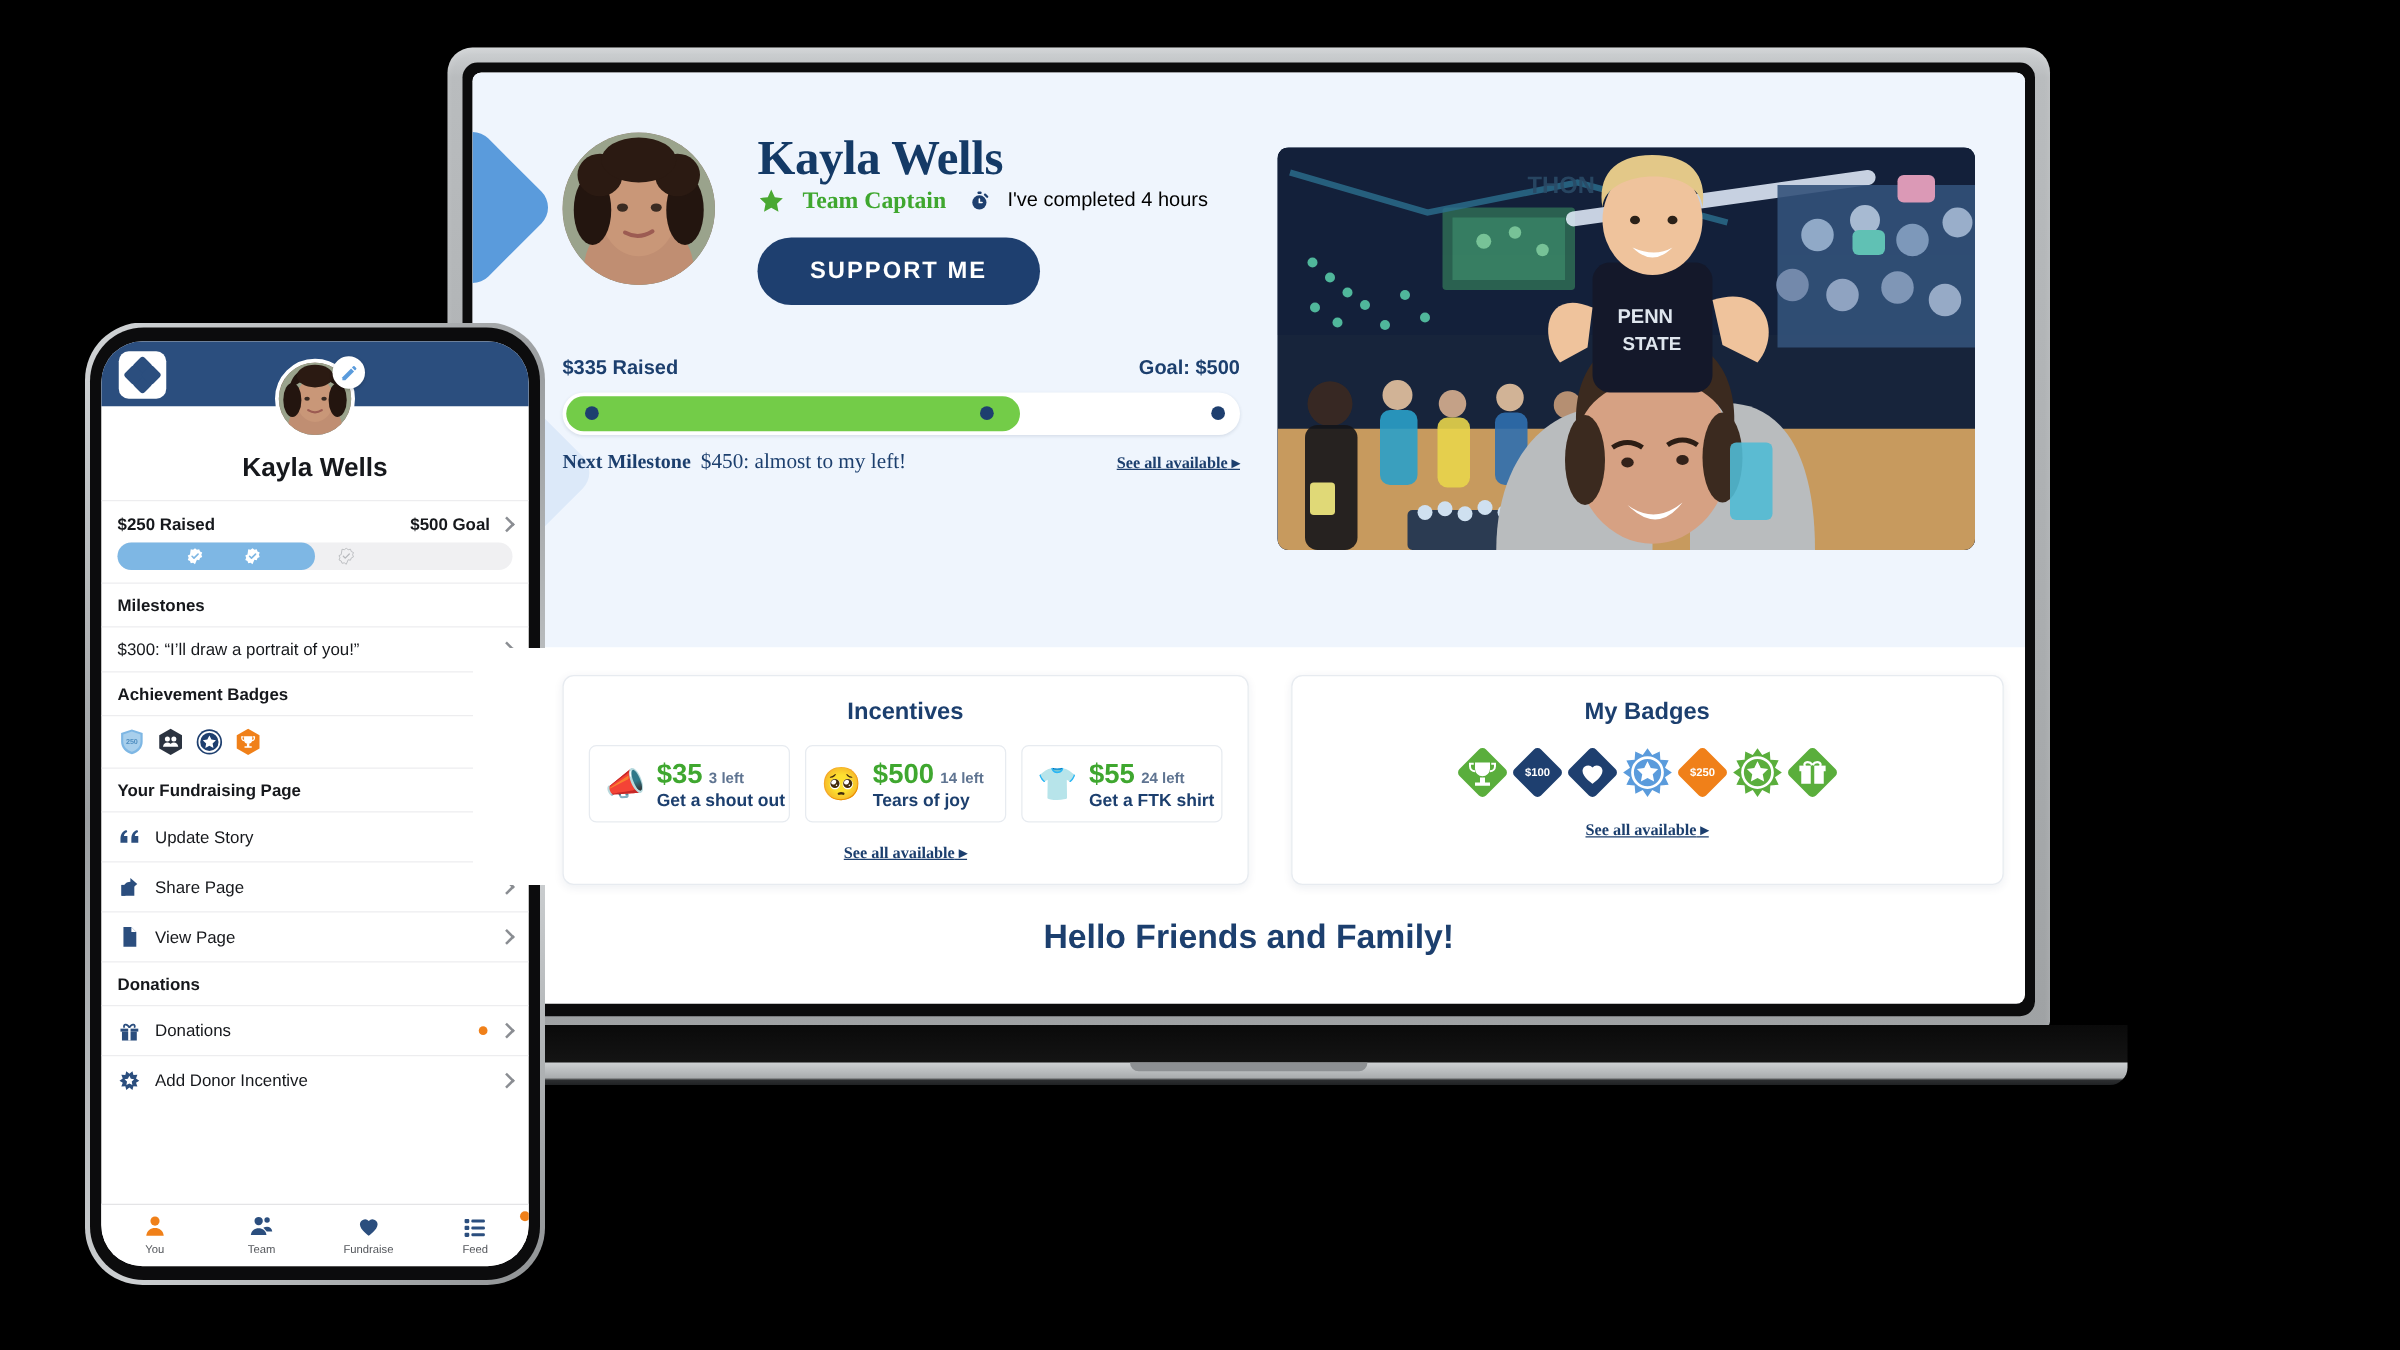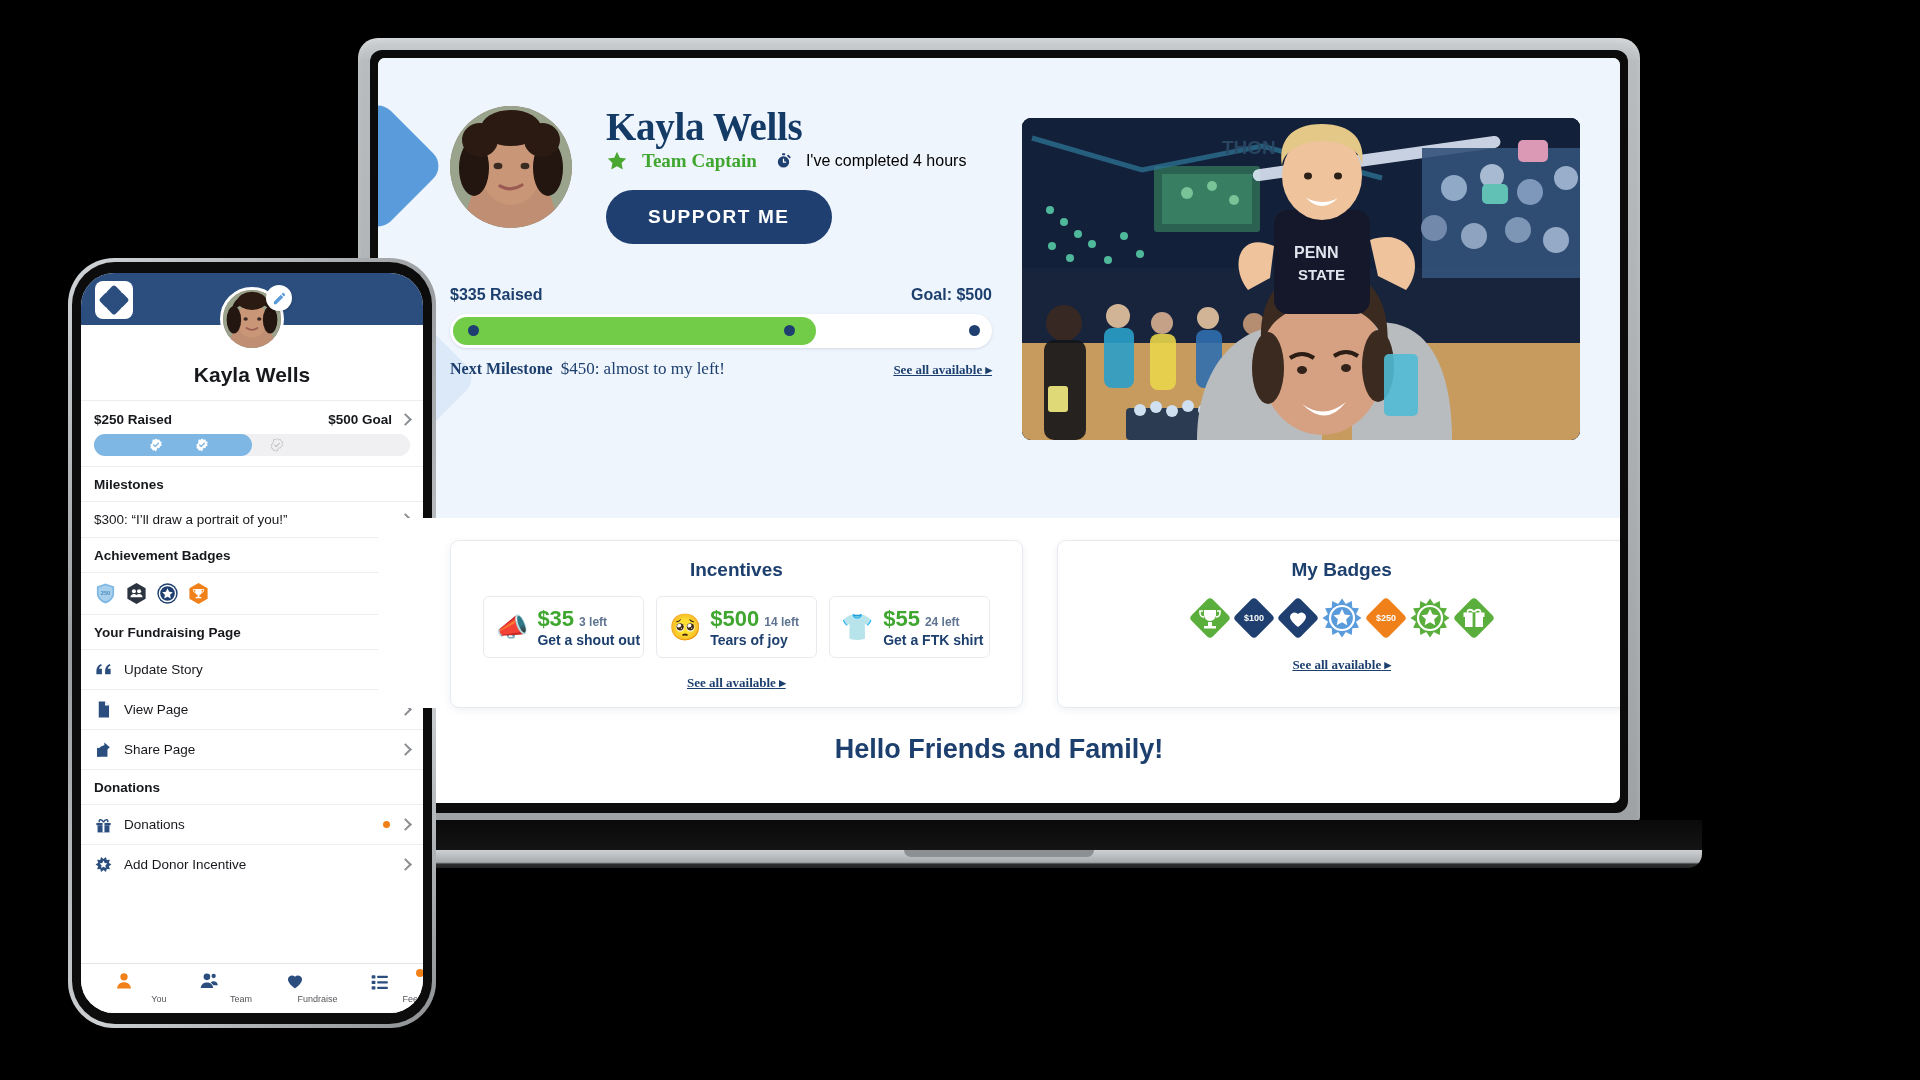--- a/index.html
+++ b/index.html
@@ -94,21 +94,21 @@
 
   .hero-photo {
     position:absolute; right:40px; top:60px; width:558px; height:322px;
     border-radius:9px; overflow:hidden; z-index:4; background:#1b2b45;
   }
 
   
   .cards-row { position:relative; z-index:5; display:flex; gap:34px; padding:22px 40px 0 72px; background:#fff; }
   .card {
     background:#fff; border:1px solid #e7ebf0; border-radius:9px;
-    box-shadow:0 2px 8px rgba(20,45,80,.07); padding:18px 32px 16px;
+    box-shadow:0 2px 8px rgba(20,45,80,.07); padding:18px 20px 16px;
     flex:1;
   }
   .card-title { text-align:center; font-size:19px; font-weight:bold; color:#1c3f6e; margin-bottom:15px; }
   .inc-row { display:flex; gap:12px; justify-content:center; }
   .inc-item {
     border:1px solid #e7ebf0; border-radius:6px; padding:9px 12px;
     display:flex; align-items:center; gap:9px; background:#fff; flex:1; min-width:0;
   }
   .inc-emoji { font-size:26px; line-height:1; flex:none; }
   .inc-amt { font-size:22px; font-weight:bold; color:#3fa72f; }
@@ -154,21 +154,21 @@
   .ph-row .lbl { flex:1; }
   .ph-row-ico { width:19px; height:19px; flex:none; display:flex; align-items:center; justify-content:center; }
   .chev { width:9px; height:9px; border-right:2px solid #8a8d92; border-bottom:2px solid #8a8d92; transform:rotate(-45deg); flex:none; }
   .ph-badges { display:flex; gap:8px; align-items:center; padding:9px 13px; border-top:1px solid #ededef; }
   .ph-badge { width:23px; height:23px; }
   .orange-dot { width:7px; height:7px; border-radius:50%; background:#f08019; flex:none; }
 
   .ph-tabs { display:flex; border-top:1px solid #e4e4e6; background:#fff; flex:none; padding:6px 0 9px; }
   .ph-tab { flex:1; text-align:center; }
   .ph-tab .ico { height:22px; display:flex; align-items:center; justify-content:center; position:relative; }
-  .ph-tab .tlabel { font-size:9px; color:#53565b; margin-top:2px;text-align:right; }
+  .ph-tab .tlabel { font-size:9px; color:#53565b; margin-top:2px; }
   .ph-tab.active .tlabel { color:#53565b; }
   .feed-dot { position:absolute; right:-1px; top:-1px; width:8px; height:8px; border-radius:50%; background:#f08019; }
 </style>
 </head>
 <body>
 
 <div class="stage">
 
   <div class="laptop">
     <div class="laptop-lid">
@@ -541,36 +541,36 @@
                     <svg viewBox="0 0 24 24" width="19" height="19">
                       <path d="M3 14c0-5 2.4-8 6-9l.9 2C7.6 8 6.6 9.4 6.5 11H10v7H3v-4zM14 14c0-5 2.4-8 6-9l.9 2c-2.3 1-3.3 2.4-3.4 4H21v7h-7v-4z" fill="#2b4e7e"></path>
                     </svg>
                   </span>
                   <span class="lbl">Update Story</span>
                   <span class="chev"></span>
                 </div>
                 <div class="ph-row">
                   <span class="ph-row-ico">
                     <svg viewBox="0 0 24 24" width="19" height="19">
-                      <path d="M6 2h8l5 5v15H6z" fill="#2b4e7e"></path>
-                      <path d="M14 2v5h5z" fill="#fff"></path>
-                    </svg>
-                  </span>
-                  <span class="lbl">View Page</span>
-                  <span class="chev"></span>
-                </div>
-                <div class="ph-row">
-                  <span class="ph-row-ico">
-                    <svg viewBox="0 0 24 24" width="19" height="19">
                       <path d="M4 10h4v11H4zM4 10h13v11H4z" fill="#2b4e7e"></path>
                       <path d="M13 3l7 6-7 6v-3.5c-4 0-6 1-7.5 3 .5-5 3.5-7.5 7.5-7.6z" fill="#2b4e7e"></path>
                       <rect x="4" y="10" width="4" height="11" fill="#2b4e7e"></rect>
                     </svg>
                   </span>
                   <span class="lbl">Share Page</span>
+                  <span class="chev"></span>
+                </div>
+                <div class="ph-row">
+                  <span class="ph-row-ico">
+                    <svg viewBox="0 0 24 24" width="19" height="19">
+                      <path d="M6 2h8l5 5v15H6z" fill="#2b4e7e"></path>
+                      <path d="M14 2v5h5z" fill="#fff"></path>
+                    </svg>
+                  </span>
+                  <span class="lbl">View Page</span>
                   <span class="chev"></span>
                 </div>
                 <div class="ph-sec-head">Donations</div>
                 <div class="ph-row">
                   <span class="ph-row-ico">
                     <svg viewBox="0 0 24 24" width="19" height="19">
                       <rect x="3" y="10" width="18" height="3" fill="#2b4e7e"></rect>
                       <rect x="4.5" y="13" width="15" height="9" fill="#2b4e7e"></rect>
                       <rect x="10.8" y="9" width="2.4" height="13" fill="#fff"></rect>
                       <path d="M12 9C9.5 4 5 6 7 9M12 9c2.5-5 7-3 5 0" stroke="#2b4e7e" stroke-width="1.8" fill="none"></path>

